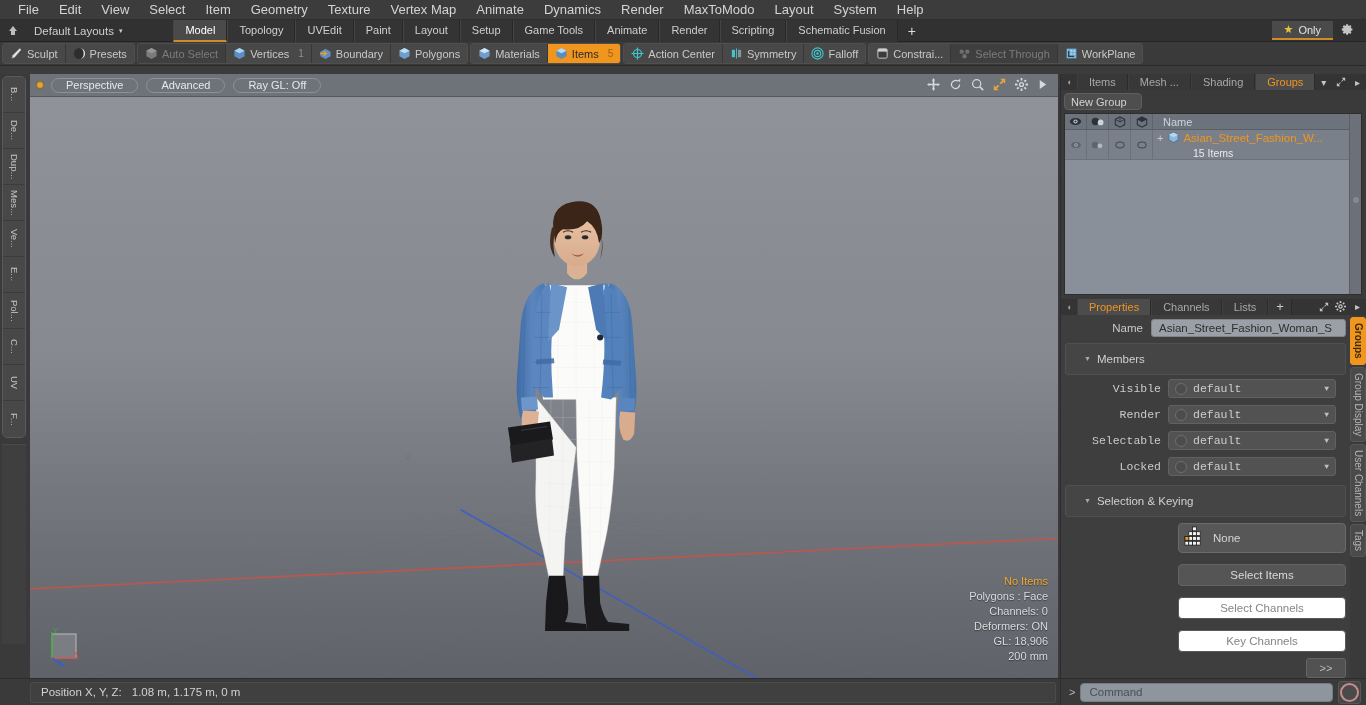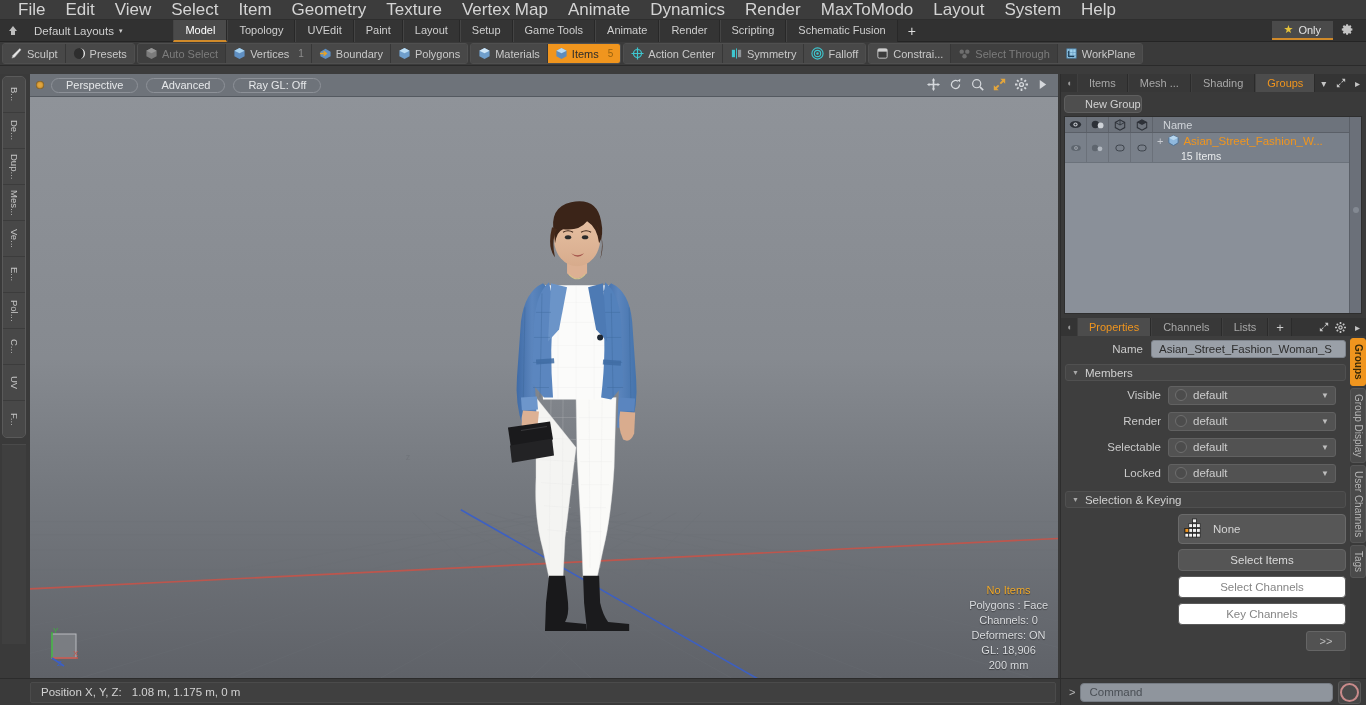--- a/index.html
+++ b/index.html
@@ -13,21 +13,21 @@
   }
   .app{ position:relative; width:1366px; height:705px; background:#3c3c3c; }
 
   
   .menubar{
     height:20px; background:#3c3c3c; display:flex; align-items:center;
     padding-left:8px; border-bottom:1px solid #2e2e2e;
   }
   .menubar .mi{
     padding:0 10px; height:20px; line-height:20px; color:#d4d4d4;
-    font-size:17px; cursor:default; white-space:nowrap;
+    font-size:13px; cursor:default; white-space:nowrap;
   }
 
   
   .layoutbar{
     height:22px; background:#313131; display:flex; align-items:center;
     border-bottom:1px solid #242424; position:relative;
   }
   .lb-home{
     width:26px; height:22px; display:flex; align-items:center; justify-content:center;
     color:#bbb; font-size:11px;
@@ -111,21 +111,21 @@
   }
   .vp-icons{ margin-left:auto; display:flex; align-items:center; gap:9px; padding-right:4px;}
   .vp-icons .vi{ color:#d5d8dc; font-size:12px; line-height:1;}
 
   .canvas{
     position:absolute; left:2px; right:2px; top:23px; bottom:0;
     background:linear-gradient(180deg,#8d9197 0%,#8a8e94 28%,#84888e 48%,#7b7f85 60%, #6f7379 78%, #63666c 100%);
     overflow:hidden;
   }
   .stats{
-    position:absolute; right:10px; bottom:5px; text-align:center;
+    position:absolute; right:10px; bottom:14px; text-align:right;
     font-size:11px; color:#d9dbde; line-height:15px; text-shadow:0 1px 1px rgba(0,0,0,.45);
   }
   .stats .hl{ color:#f0a828; }
   .axisgizmo{ position:absolute; left:10px; bottom:8px; width:44px; height:44px;}
 
   
   .right{
     width:306px; background:#3a3a3a; display:flex; flex-direction:column;
     border-left:1px solid #2d2d2d;
   }
@@ -139,68 +139,68 @@
     white-space:nowrap;
   }
   .ptab.active{ background:#4c4c4c; color:#f0951e; }
   .ptab.plus{ color:#ccc; font-size:13px; padding:0 7px;}
   .ptabbar .spacer{ flex:1; }
   .ptabbar .tool{ width:17px; display:flex;align-items:center;justify-content:center;color:#c5c5c5;font-size:10px;}
 
   .newgroup{
     height:18px; margin:3px 0 2px 3px; width:78px; background:#4e4e4e;
     border:1px solid #5e5e5e; border-radius:4px; color:#d2d2d2; font-size:11px;
-    display:flex; align-items:center; padding-left:20px;
+    display:flex; align-items:center; padding-left:6px;
   }
   .treebox{
     margin:1px 4px 0 3px; height:198px; background:#8a9099; border:1px solid #2e2e2e;
     display:flex; flex-direction:column; position:relative;
   }
   .trow-head{ height:16px; background:#6d737c; display:flex; align-items:stretch; border-bottom:1px solid #5a5f67;}
   .tcell{ width:22px; border-right:1px solid #5e636b; display:flex;align-items:center;justify-content:center;}
   .tname{ flex:1; display:flex; align-items:center; padding-left:10px; color:#cfd3d8; font-size:11px;}
   .trow{
     height:30px; background:#79808a; display:flex; align-items:stretch; border-bottom:1px solid #6b727b;
   }
   .trow .tcell{ border-right:1px solid #6b717a;}
   .trow .tname{
     flex-direction:column; align-items:flex-start; justify-content:center; padding-left:4px;
   }
   .itemline{ display:flex; align-items:center; gap:3px;}
   .itemname{ color:#f0951e; font-weight:normal; font-size:11.5px; white-space:nowrap;}
-  .itemcount{ color:#e8eaec; font-size:10.5px; margin-left:24px; margin-top:1px;}
+  .itemcount{ color:#e8eaec; font-size:10.5px; margin-left:36px; margin-top:1px;}
   .plusnode{ color:#c6cad0; font-size:11px; margin-right:1px;}
   .tree-scroll{ position:absolute; right:0; top:0; bottom:0; width:12px; background:#6b7079; border-left:1px solid #5a5f67;}
   .tree-scroll .knob{ position:absolute; top:46%; left:3px; width:6px;height:6px;border-radius:50%; background:#838992;}
 
   
   .propwrap{ flex:1; display:flex; }
   .propbody{ flex:1; display:flex; flex-direction:column; overflow:hidden; background:#3e3e3e;}
   .prow{ display:flex; align-items:center; height:22px; padding:0 4px 0 0; margin-top:2px;}
   .plabel{ width:90px; text-align:right; padding-right:8px; color:#cacaca; font-size:11.5px;}
   .pfield{
     flex:1; height:18px; background:#9aa0a8; border:1px solid #7e848c; border-radius:3px;
     color:#2e2e2e; font-size:11.5px; display:flex; align-items:center; padding-left:7px;
     overflow:hidden; white-space:nowrap;
   }
   .section{
-    margin:4px 4px 0 4px; height:17px; background:#454545; border:1px solid #505050; border-radius:3px;
-    display:flex; align-items:center; padding-left:6px; color:#d0d0d0; font-size:11.5px; gap:6px;
+    margin:4px 4px 0 4px; height:32px; background:#454545; border:1px solid #505050; border-radius:3px;
+    display:flex; align-items:center; padding-left:18px; color:#d0d0d0; font-size:11.5px; gap:6px;
   }
   .tri{ font-size:7px; color:#a9a9a9;}
-  .prow2{ display:flex; align-items:center; height:24px; margin-top:2px;}
+  .prow2{ display:flex; align-items:center; height:24px; margin-top:2px;font-family:Liberation Mono, monospace;}
   .plabel2{ width:107px; text-align:right; padding-right:7px; color:#cacaca; font-size:11.5px;}
   .drop{
     width:168px; height:19px; background:#525252; border:1px solid #616161; border-radius:3px;
     display:flex; align-items:center; color:#cdcdcd; font-size:11.5px; position:relative;
   }
   .drop .circ{ width:12px;height:12px;border-radius:50%;border:1px solid #6e6e6e; margin:0 6px; flex:none; background:#4c4c4c;}
   .drop .dtxt{ flex:1;}
   .drop .darr{ margin-right:6px; font-size:8px; color:#bdbdbd;}
-  .btnrow{ display:flex; justify-content:flex-end; padding-right:4px; margin-top:5px;}
+  .btnrow{ display:flex; justify-content:flex-end; padding-right:4px; margin-top:11px;}
   .pbtn{
     width:168px; height:22px; background:#555; border:1px solid #646464; border-radius:4px;
     display:flex; align-items:center; justify-content:center; color:#dadada; font-size:11.5px;
   }
   .pbtn.dim{ color:#858585; background:#ffffff; border-color:#595959;}
   .nonefield{
     width:168px; height:30px; background:#575757; border:1px solid #6a6a6a; border-radius:4px;
     display:flex; align-items:center; gap:8px; padding-left:5px; color:#d5d5d5; font-size:11.5px;
   }
   .gobtn{

